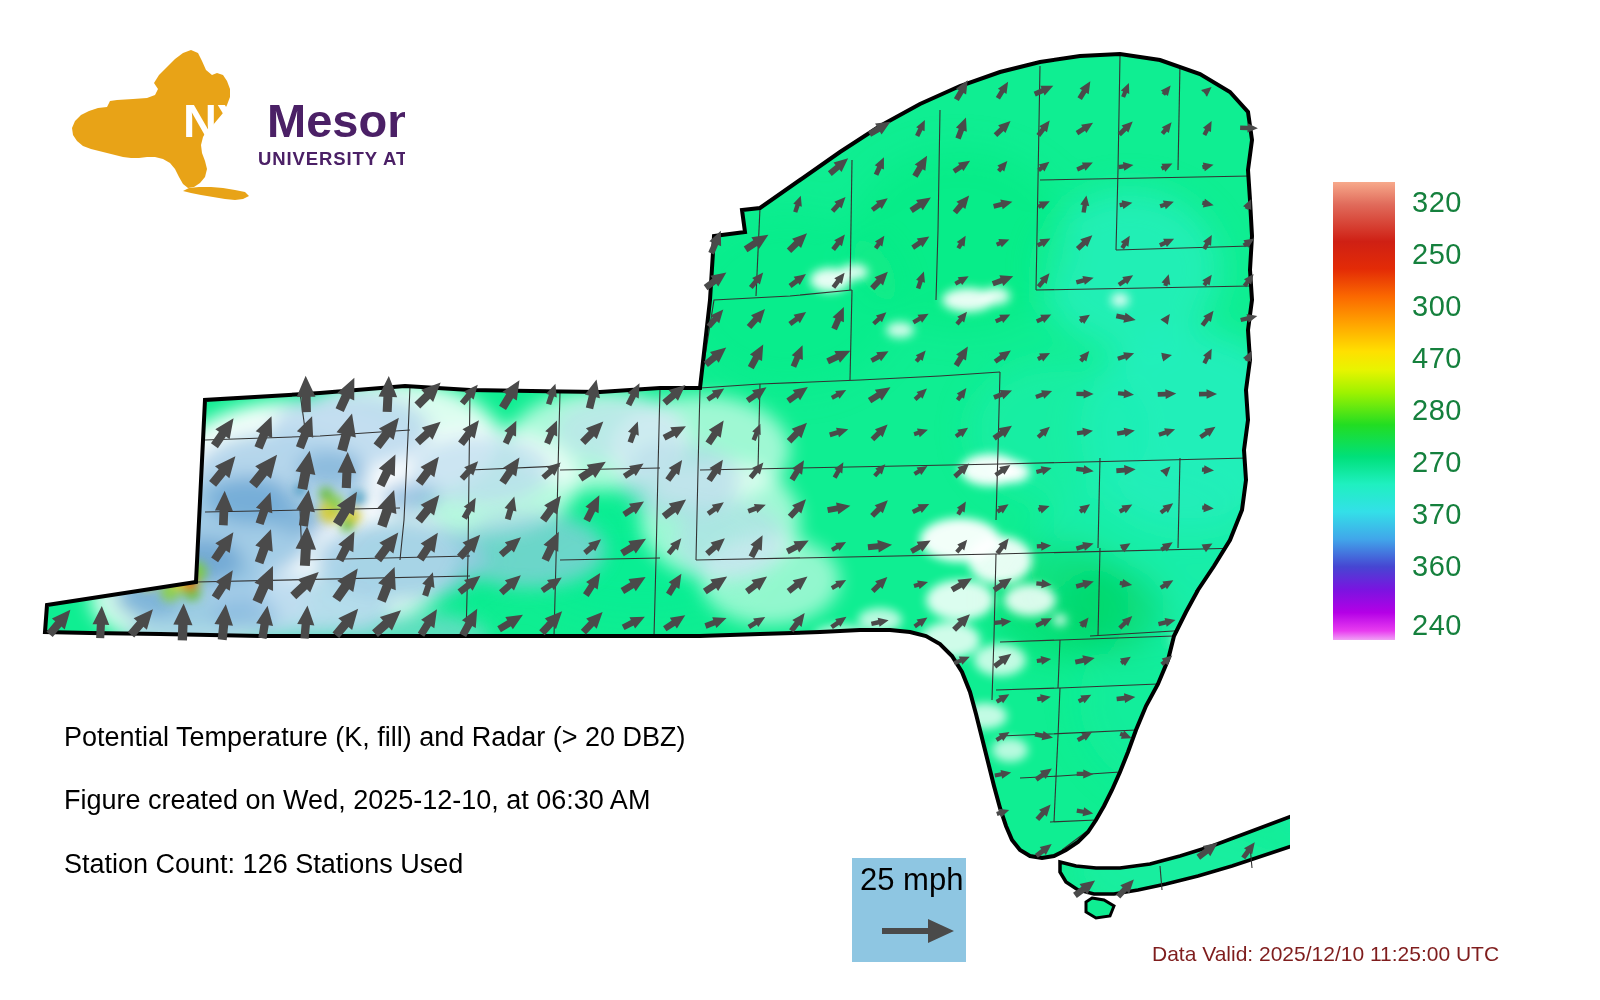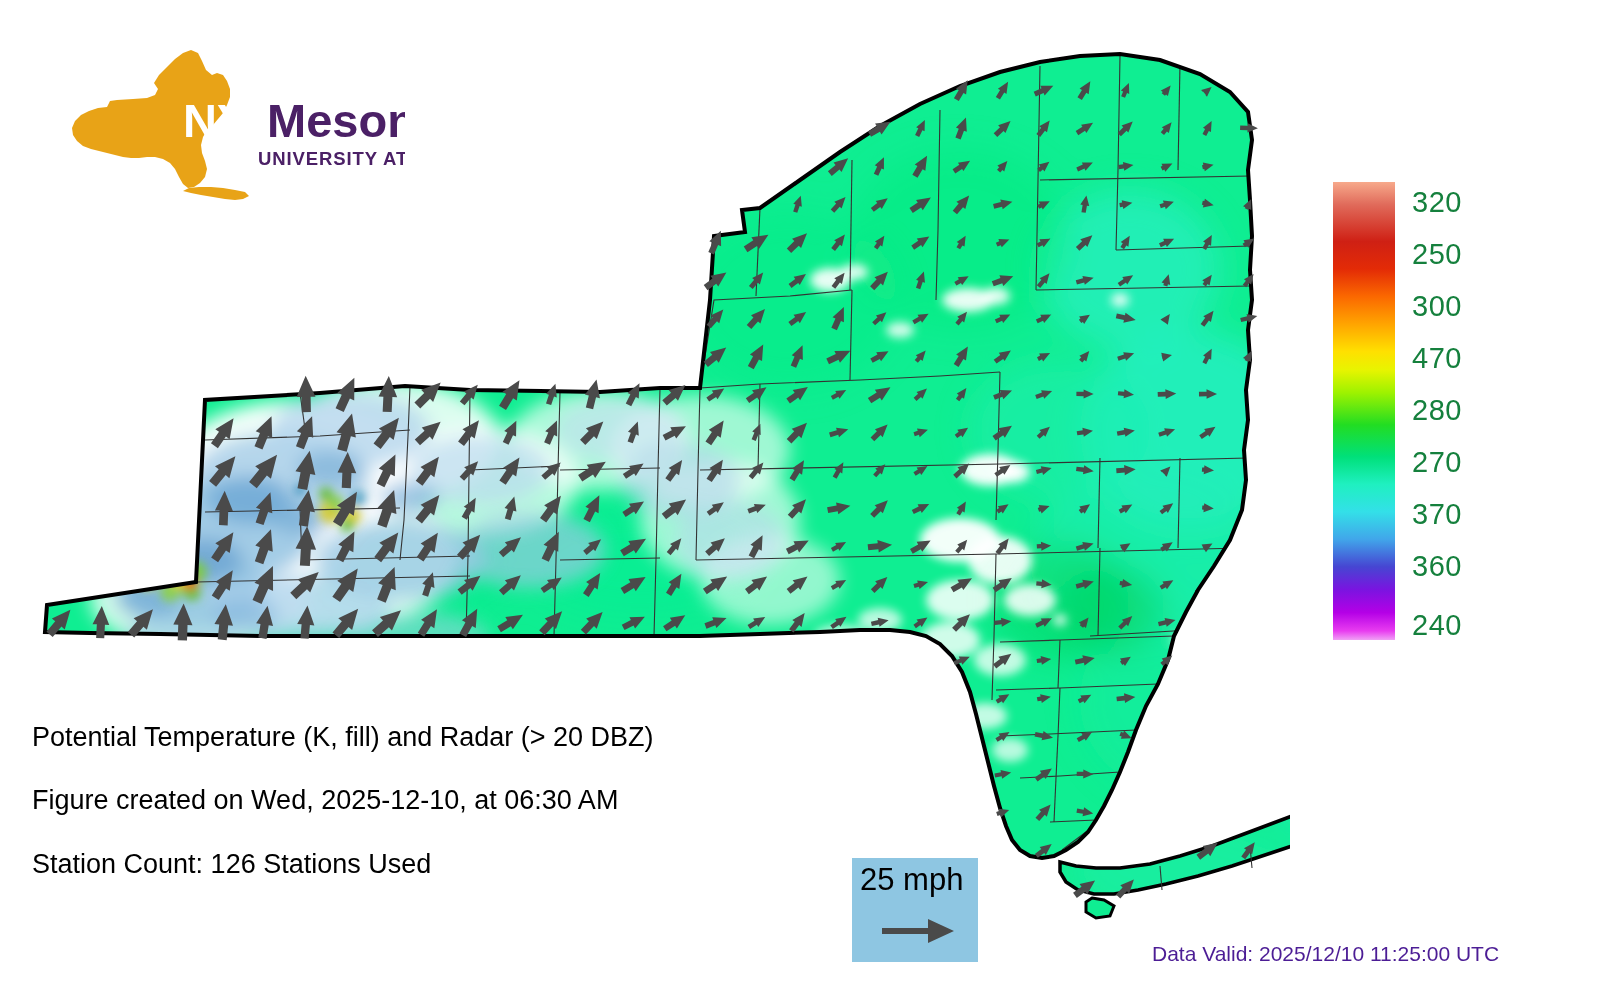--- a/index.html
+++ b/index.html
@@ -34,33 +34,33 @@
        #41a6ea 78%,
        #4646d2 84%,
        #7a14e0 89%,
        #b400e6 94%,
        #e83cf0 98%,
        #f0a0f5 100%);
   }
   .cb-tick{position:absolute;left:1412px;font-size:29px;line-height:29px;color:#15803d;letter-spacing:0.5px;}
 
   
-  .caption{position:absolute;left:32px;font-size:27px;color:#000;white-space:nowrap;}
+  .caption{position:absolute;left:64px;font-size:27px;color:#000;white-space:nowrap;}
   #caption-title{top:722px;}
   #caption-created{top:785px;}
   #caption-stations{top:849px;}
 
   
-  #wind-legend{position:absolute;left:852px;top:858px;width:126px;height:104px;
+  #wind-legend{position:absolute;left:852px;top:858px;width:114px;height:104px;
      background:#8ec6e2;}
   #wind-legend-label{position:absolute;left:8px;top:4px;font-size:31px;color:#000;}
   #wind-legend-arrow{position:absolute;left:28px;top:56px;}
 
   
-  #data-valid{position:absolute;left:1152px;top:942px;font-size:21px;color:#4c1d95;white-space:nowrap;}
+  #data-valid{position:absolute;left:1152px;top:942px;font-size:21px;color:#7f1d1d;white-space:nowrap;}
 </style>
 </head>
 <body>
 
 <div id="logo">
   <svg width="350" height="165" viewBox="0 0 350 165">
     <g>
       <path fill="#E8A317" d="M52,62 L55,56 L62,55 L78,54 L92,53 L100,50 L103,44
         L99,38 L104,30 L112,22 L120,14 L128,8 L136,5 L143,8 L147,16 L151,25
         L157,30 L162,28 L168,30 L172,36 L175,44 L175,52 L172,60 L168,68

